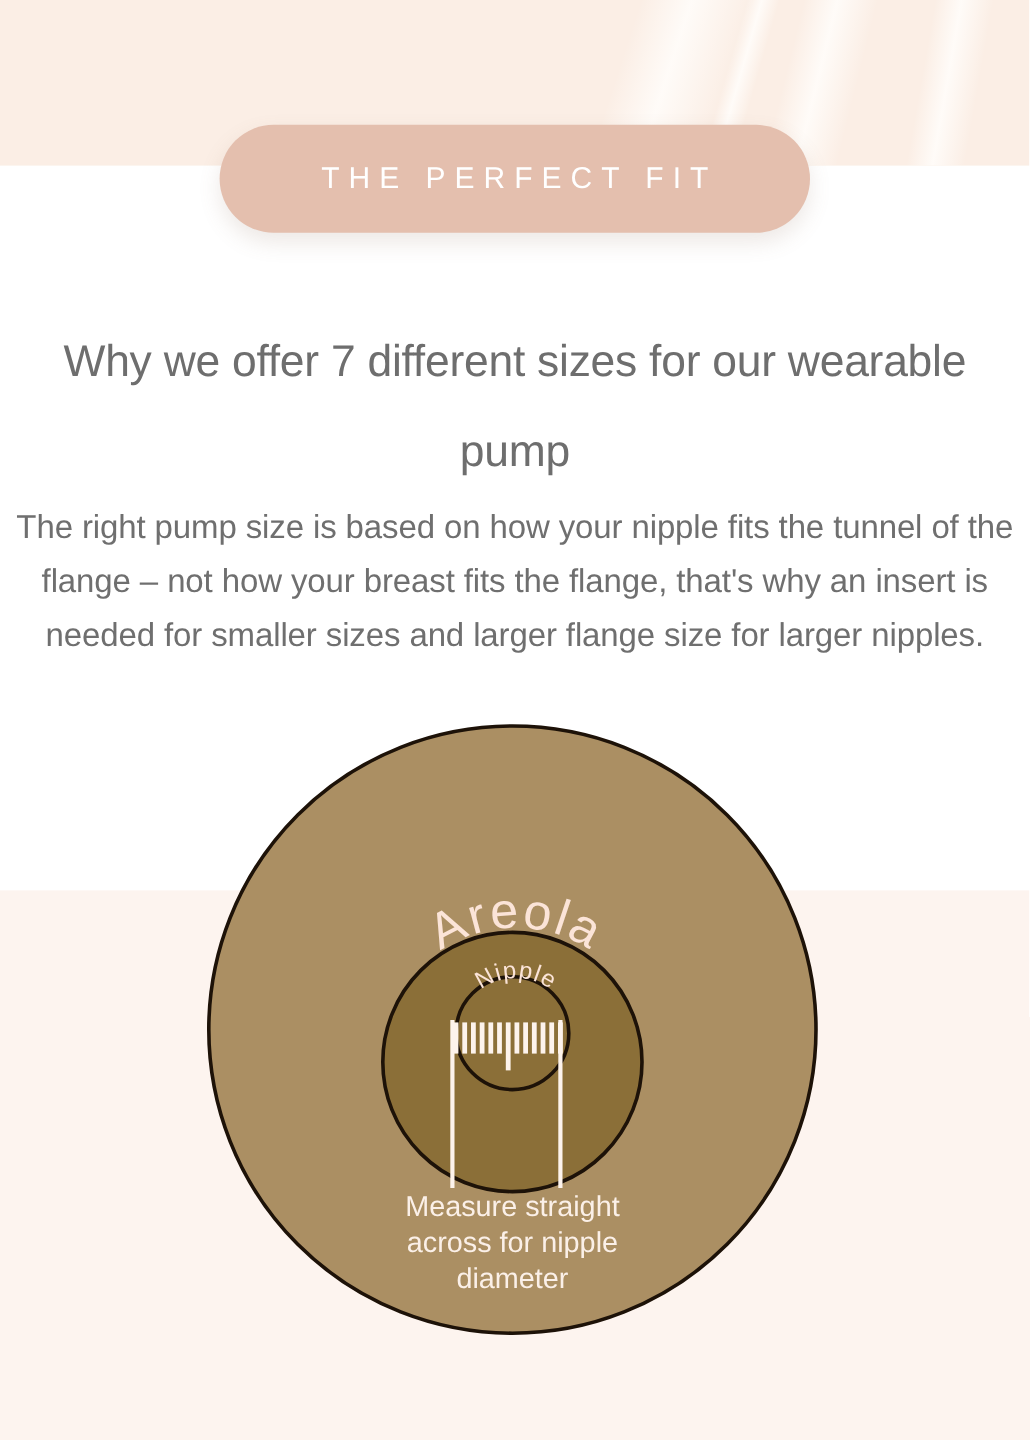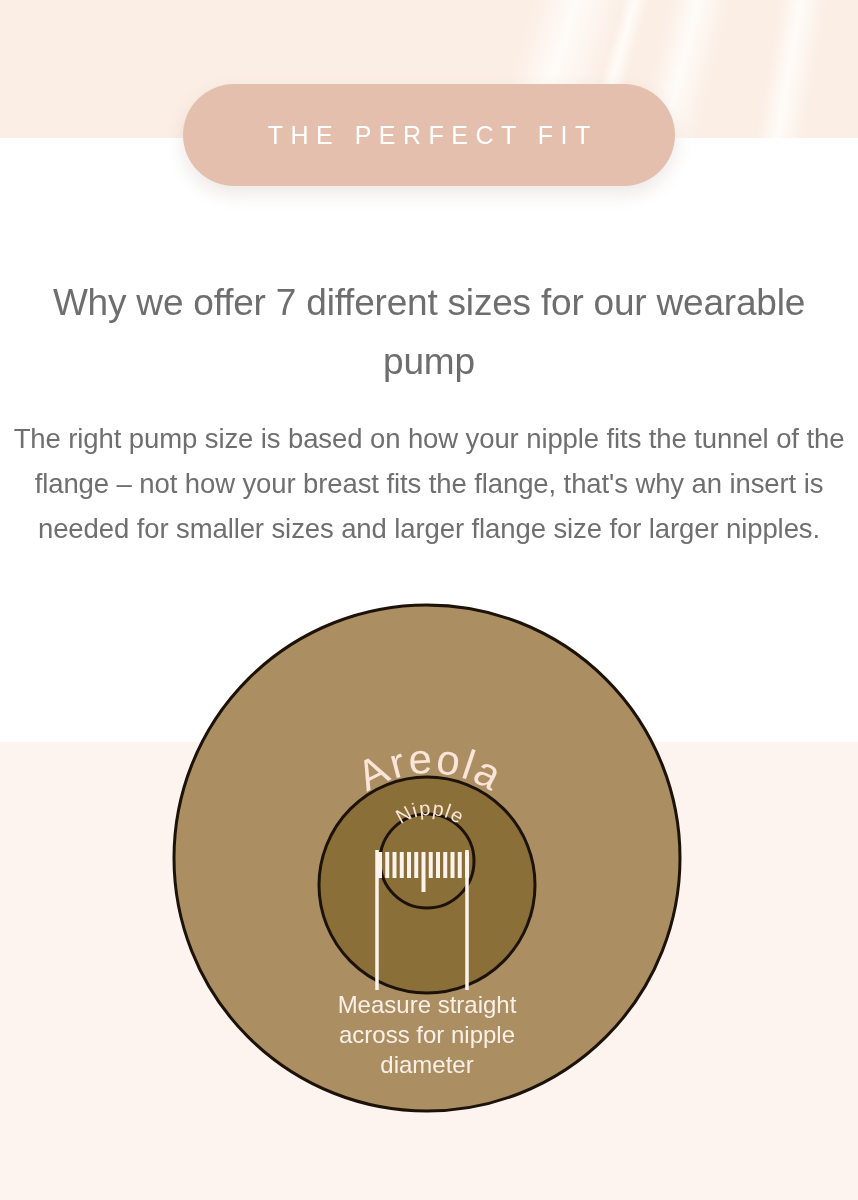--- a/index.html
+++ b/index.html
@@ -40,47 +40,47 @@
   .band-bottom {
     position: absolute;
     left: 0; top: 742px;
     width: 858px; height: 458px;
     background: #fdf4ef;
   }
 
   
   .pill {
     position: absolute;
-    left: 183px; top: 84px;
-    width: 492px; height: 102px;
+    left: 183px; top: 104px;
+    width: 492px; height: 90px;
     background: #e4bfae;
     border-radius: 51px;
     box-shadow: 0 8px 18px rgba(140,110,95,0.16);
     display: flex;
     align-items: center;
     justify-content: center;
   }
   .pill-label {
     color: #ffffff;
     font-size: 25px;
     letter-spacing: 7.5px;
     font-weight: 400;
     text-indent: 7.5px;
     white-space: nowrap;
   }
 
   
   .headline {
     position: absolute;
-    left: 50px; top: 248px;
+    left: 50px; top: 238px;
     width: 758px;
     text-align: center;
     color: #6e6e6e;
     font-size: 37px;
-    line-height: 59px;
+    line-height: 75px;
     font-weight: 400;
     letter-spacing: -0.2px;
   }
 
   
   .bodycopy {
     position: absolute;
     left: 6px; top: 372px;
     width: 846px;
     text-align: center;

